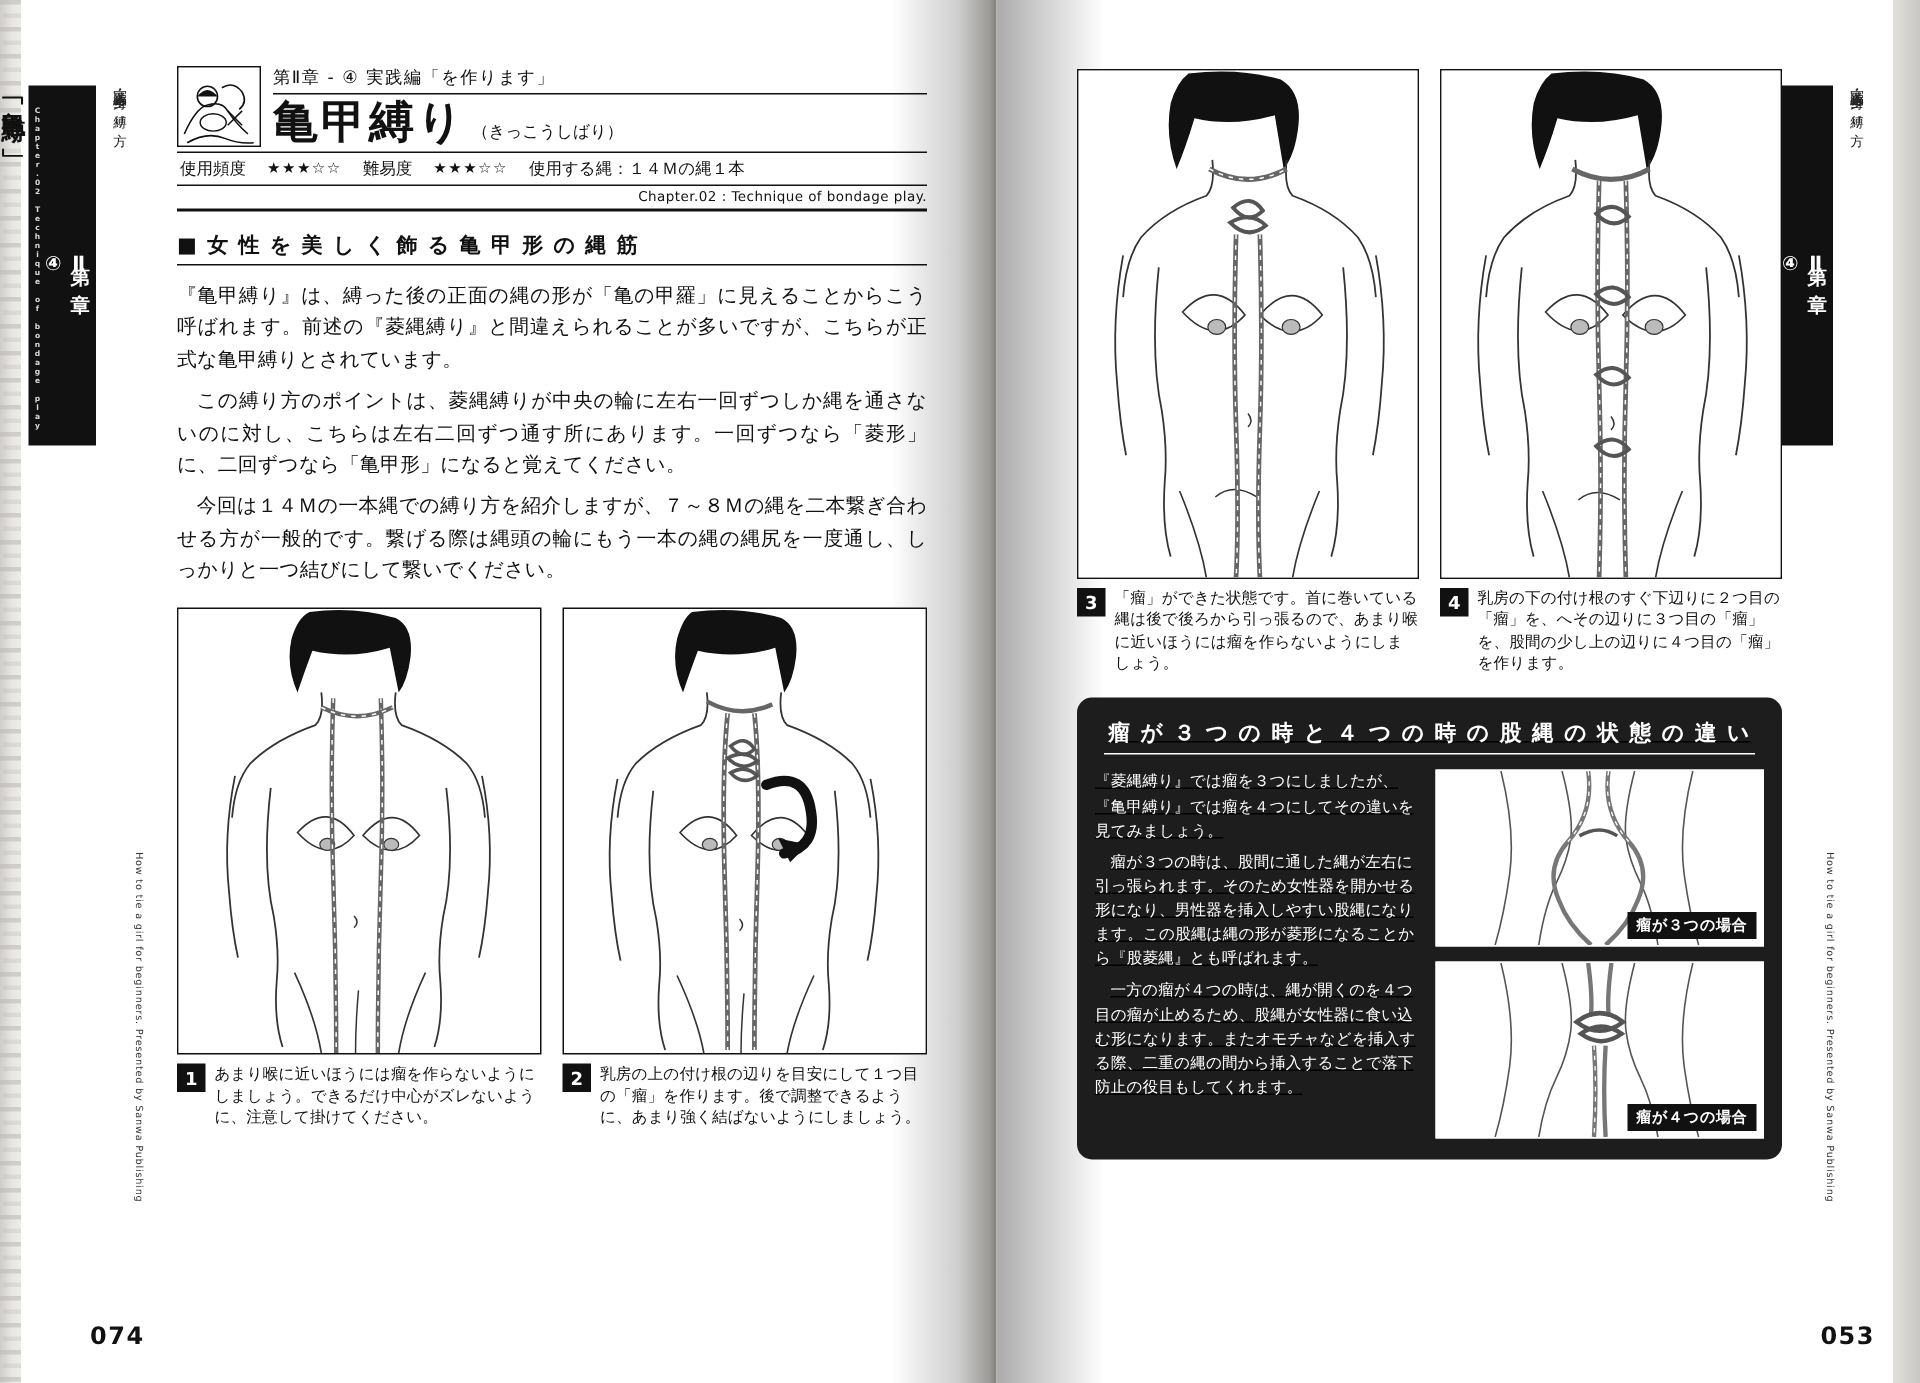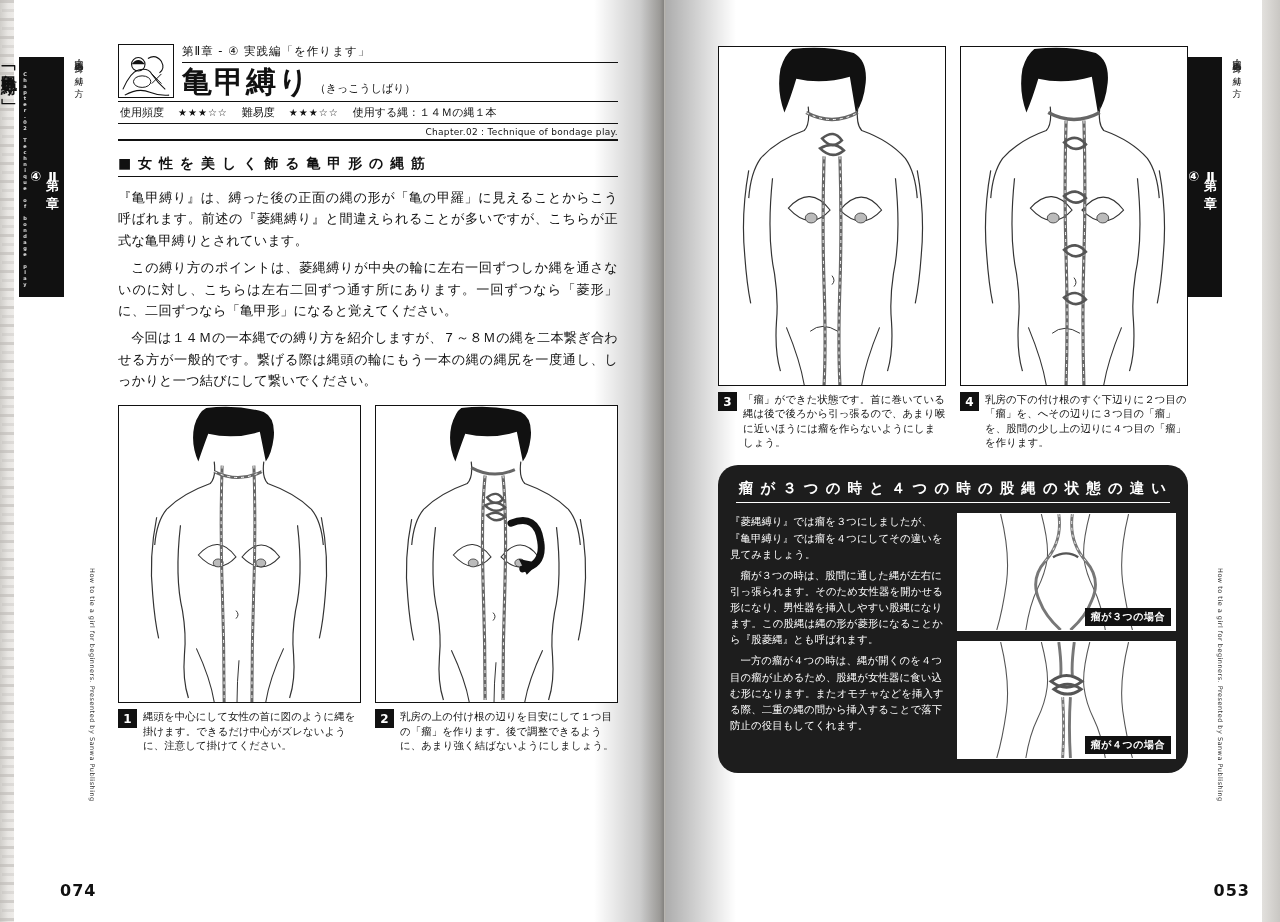--- a/index.html
+++ b/index.html
@@ -137,22 +137,23 @@
     writing-mode: vertical-rl; font-size: 6.5px; color: #333;
     line-height: 1.9; letter-spacing: .5px;
   }
   #credit-left  { left: 86px; }
   #credit-right { right: 54px; }
 
   
   #right-content { position: absolute; left: 718px; top: 46px; width: 470px; }
 
   .panel {
-    background: #1d1d1d; border-radius: 20px; padding: 10px 12px 14px;
+    background: #1d1d1d; border-radius: 10px; padding: 10px 12px 14px;
     margin-top: 16px;
+    text-decoration: underline;
   }
   .panel-title {
     color: #fff; font-size: 14.5px; font-weight: bold; text-align: center;
     letter-spacing: 1px; padding: 4px 0 7px; position: relative;
   }
   .panel-title:after {
     content: ""; position: absolute; left: 6px; right: 6px; bottom: 2px;
     height: 1px; background: #fff;
   }
   .panel-body { display: flex; gap: 12px; margin-top: 8px; }
@@ -378,21 +379,21 @@
             <path d="M104 60 q-2 60 0 120 q2 60 2 118" fill="none" stroke="#fff" stroke-width="1" stroke-dasharray="3 4"></path>
             <path d="M136 60 q2 60 0 120 q-2 60 -2 118" fill="none" stroke="#666" stroke-width="3"></path>
             <path d="M136 60 q2 60 0 120 q-2 60 -2 118" fill="none" stroke="#fff" stroke-width="1" stroke-dasharray="3 4"></path>
 
             <path d="M96 66 q24 12 48 0" fill="none" stroke="#666" stroke-width="3"></path>
             <path d="M96 66 q24 12 48 0" fill="none" stroke="#fff" stroke-width="1" stroke-dasharray="3 4"></path>
           </svg>
         </div>
         <div class="fig-cap">
           <div class="step-num">1</div>
-          <div class="cap-text">縄頭を中心にして女性の首に図のように縄を掛けます。できるだけ中心がズレないように、注意して掛けてください。</div>
+          <div class="cap-text">あまり喉に近いほうには瘤を作らないようにしましょう。できるだけ中心がズレないように、注意して掛けてください。</div>
         </div>
       </div>
 
       <div style="width:243px;">
         <div class="fig" style="height:298px;">
           <svg viewBox="0 0 243 298" preserveAspectRatio="none">
             <rect width="243" height="298" fill="#fff"></rect>
             <path d="M86 2 q32 -4 60 4 q12 6 10 26 q-2 16 -8 24 l-6 -30 q-26 8 -52 2 q-6 16 -10 28 q-8 -18 -4 -36 q4 -14 10 -18z" fill="#111"></path>
             <path d="M96 56 q2 16 -4 22 q-28 10 -44 26 q-10 12 -12 36" fill="none" stroke="#333" stroke-width="1.2"></path>
             <path d="M146 56 q-2 16 4 22 q28 10 44 26 q10 12 12 36" fill="none" stroke="#333" stroke-width="1.2"></path>

